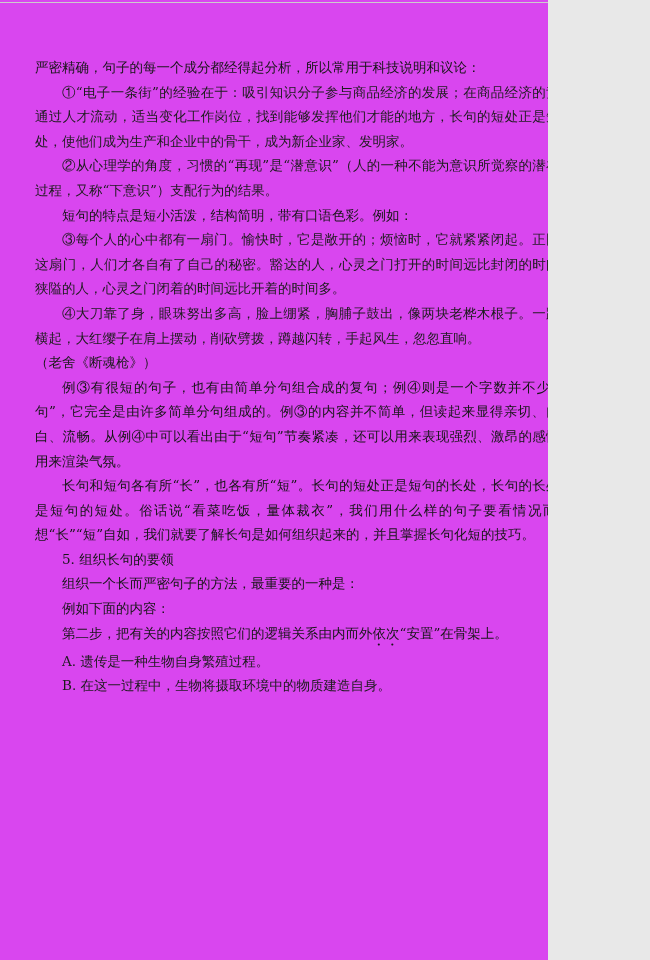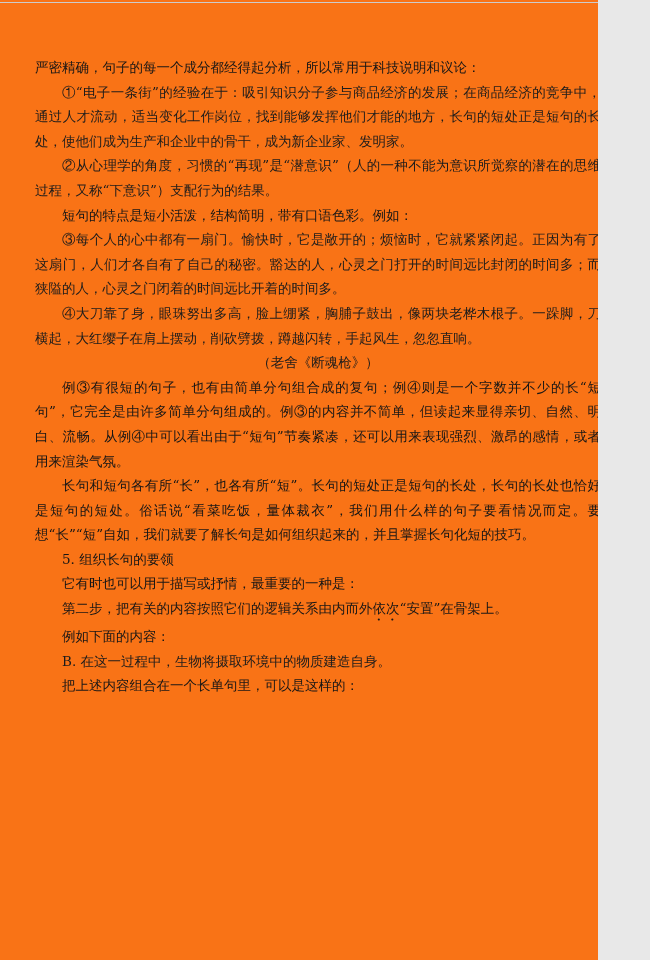--- a/index.html
+++ b/index.html
@@ -1,39 +1,39 @@
 <!DOCTYPE html>
 <html><head>
 <meta charset="utf-8">
 <style>
   html,body{margin:0;padding:0;background:#e8e8e8;}
   .page{
     position:relative;
-    width:598px;height:960px;
-    background:#f97316;
+    width:548px;height:960px;
+    background:#d946ef;
     overflow:hidden;
     font-family:"DejaVu Serif","Liberation Serif",serif;
     color:#161616;
   }
   .top-rule{
     position:absolute;left:0;top:2px;width:650px;height:1px;
     background:#cccccc;
   }
   .side-rule{
     position:absolute;left:617px;top:0;width:1px;height:960px;
     background:#8f8f8f;
   }
   .body-text{
     position:absolute;left:35px;top:55px;width:566px;
     font-size:13.5px;line-height:24.6px;
     text-align:justify;text-justify:inter-ideograph;
   }
   .body-text p{margin:0;text-indent:2em;}
   .body-text p.noindent{text-indent:0;}
-  .body-text p.cite{text-align:center;text-indent:0;}
+  .body-text p.cite{text-align:left;text-indent:0;}
   .kai{color:#1c1c1c;}
   .em-dots{
     -webkit-text-emphasis:filled dot;
     -webkit-text-emphasis-position:under left;
     text-emphasis:filled dot;
     text-emphasis-position:under left;
   }
   .chapter-badges{
     position:absolute;left:609px;top:485px;
     display:flex;flex-direction:column;gap:1px;z-index:2;
@@ -72,25 +72,25 @@
     <p class="noindent">严密精确，句子的每一个成分都经得起分析，所以常用于科技说明和议论：</p>
     <p class="kai">①“电子一条街”的经验在于：吸引知识分子参与商品经济的发展；在商品经济的竞争中，通过人才流动，适当变化工作岗位，找到能够发挥他们才能的地方，长句的短处正是短句的长处，使他们成为生产和企业中的骨干，成为新企业家、发明家。</p>
     <p class="kai">②从心理学的角度，习惯的“再现”是“潜意识”（人的一种不能为意识所觉察的潜在的思维过程，又称“下意识”）支配行为的结果。</p>
     <p>短句的特点是短小活泼，结构简明，带有口语色彩。例如：</p>
     <p class="kai">③每个人的心中都有一扇门。愉快时，它是敞开的；烦恼时，它就紧紧闭起。正因为有了这扇门，人们才各自有了自己的秘密。豁达的人，心灵之门打开的时间远比封闭的时间多；而狭隘的人，心灵之门闭着的时间远比开着的时间多。</p>
     <p class="kai">④大刀靠了身，眼珠努出多高，脸上绷紧，胸脯子鼓出，像两块老桦木根子。一跺脚，刀横起，大红缨子在肩上摆动，削砍劈拨，蹲越闪转，手起风生，忽忽直响。</p>
     <p class="cite kai">（老舍《断魂枪》）</p>
     <p>例③有很短的句子，也有由简单分句组合成的复句；例④则是一个字数并不少的长“短句”，它完全是由许多简单分句组成的。例③的内容并不简单，但读起来显得亲切、自然、明白、流畅。从例④中可以看出由于“短句”节奏紧凑，还可以用来表现强烈、激昂的感情，或者用来渲染气氛。</p>
     <p>长句和短句各有所“长”，也各有所“短”。长句的短处正是短句的长处，长句的长处也恰好是短句的短处。俗话说“看菜吃饭，量体裁衣”，我们用什么样的句子要看情况而定。要想“长”“短”自如，我们就要了解长句是如何组织起来的，并且掌握长句化短的技巧。</p>
     <p>5. 组织长句的要领</p>
-    <p>它有时也可以用于描写或抒情，最重要的一种是：</p>
+    <p>组织一个长而严密句子的方法，最重要的一种是：</p>
+    <p>例如下面的内容：</p>
     <p><span>第二步，把有关的内容按照它们的逻辑关系由内而外</span><span class="em-dots">依次</span><span>“安置”在骨架上。</span></p>
-    <p>例如下面的内容：</p>
+    <p class="kai">A. 遗传是一种生物自身繁殖过程。</p>
     <p class="kai">B. 在这一过程中，生物将摄取环境中的物质建造自身。</p>
-    <p>把上述内容组合在一个长单句里，可以是这样的：</p>
   </div>
 
   <div class="chapter-badges">
     <div class="badge">第</div>
     <div class="badge">四</div>
     <div class="badge">章</div>
   </div>
 
   <div class="chapter-title">文章的修改与完善</div>
 

